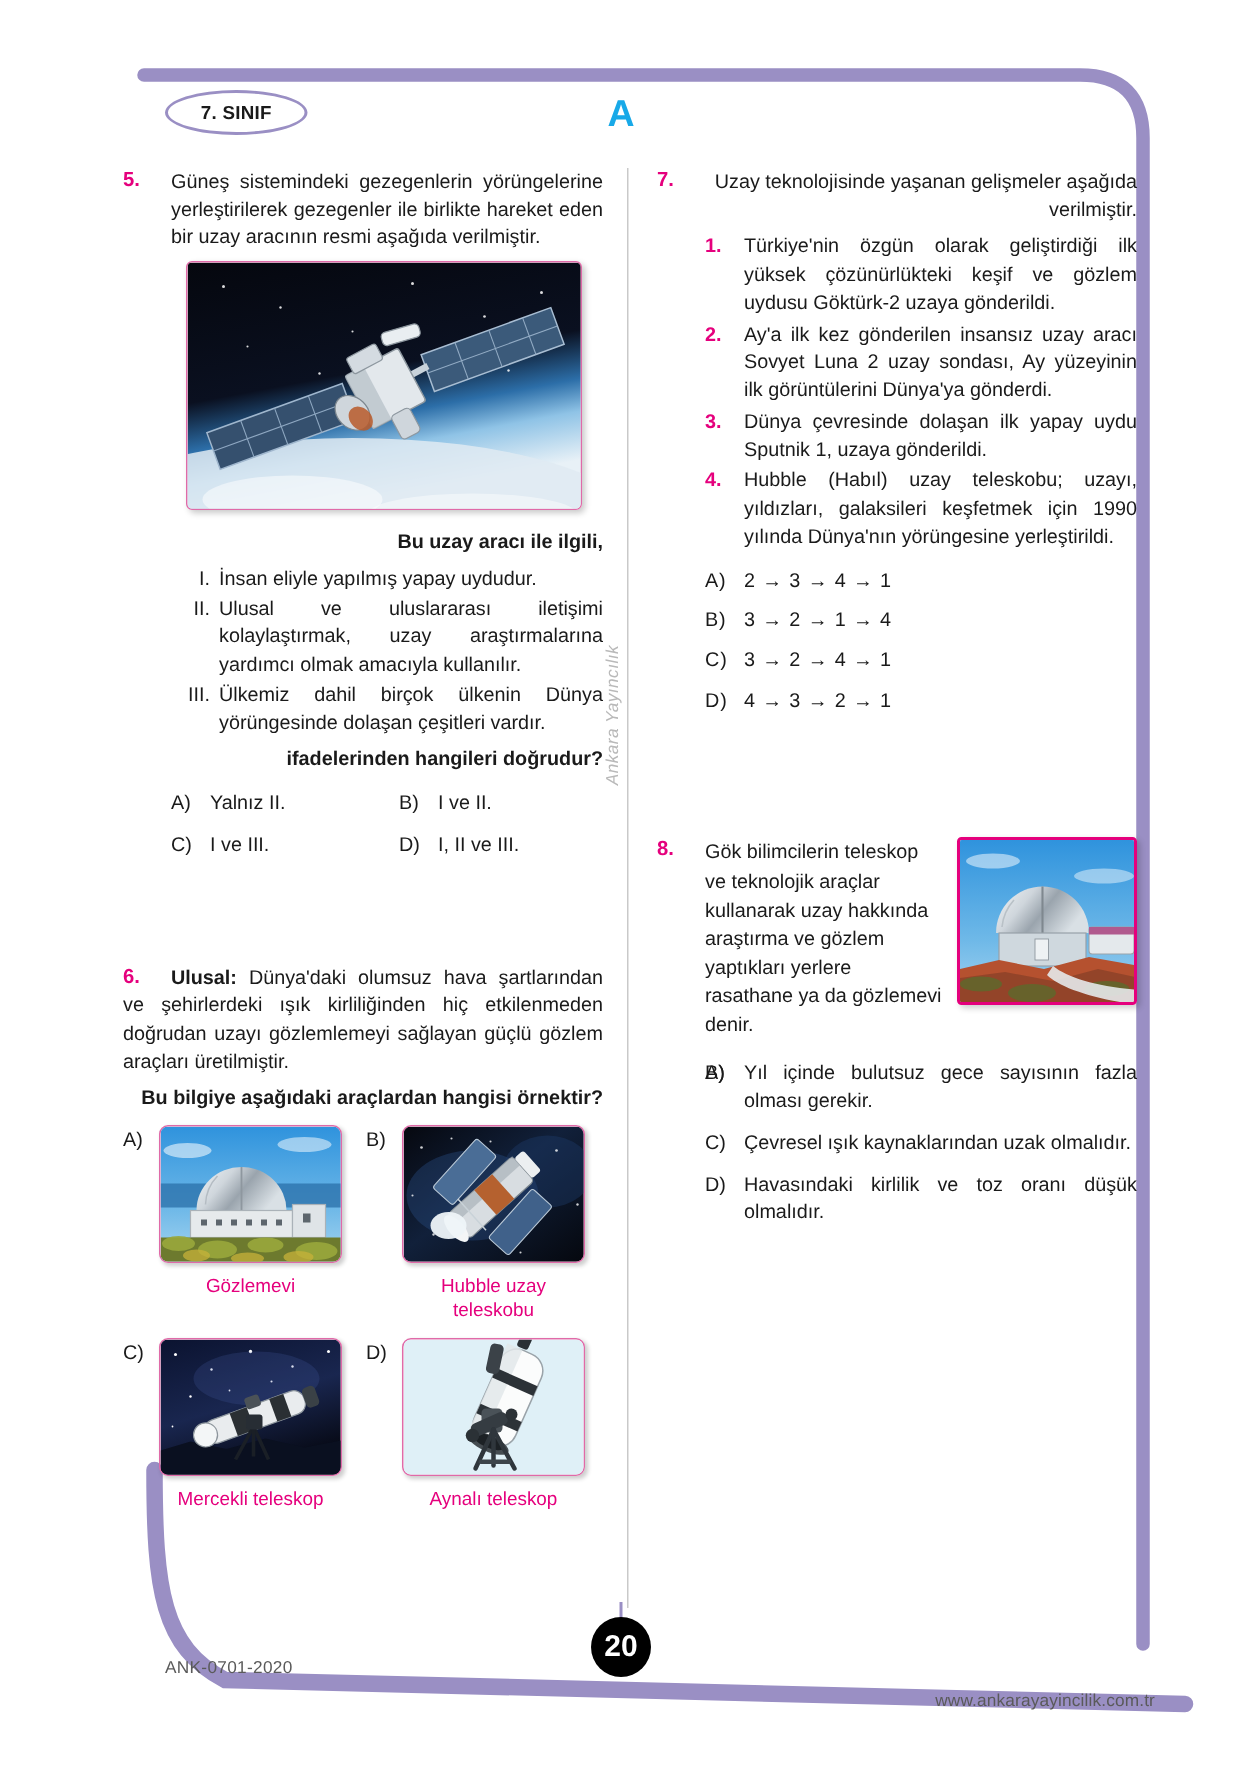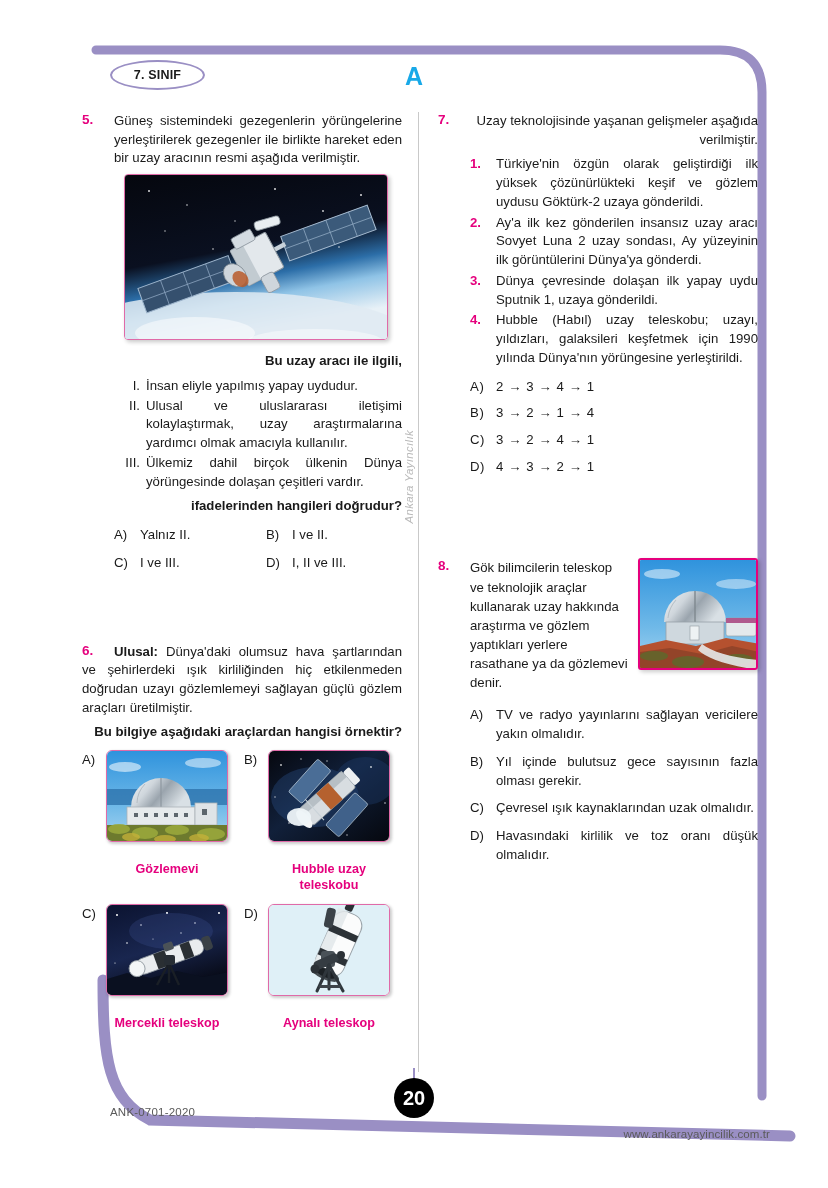--- a/index.html
+++ b/index.html
@@ -176,23 +176,22 @@
     overflow: hidden;
     position: relative;
     box-shadow: 1.5px 1.5px 3px rgba(0,0,0,.2);
   }
   .choice-cap {
     text-align: center;
     width: 122px;
     font-size: 12.6px;
     color: #e5007d;
     line-height: 1.25;
-    margin-top: 20px;
+    margin-top: 8px;
     margin-bottom: 6px;
-    font-weight: bold;
   }
 
   .q8-float {
     float: right;
     width: 120px; height: 112px;
     margin: 0 0 6px 10px;
     border: 2px solid #e5007d;
     border-radius: 3px;
     overflow: hidden;
     position: relative;
@@ -628,21 +627,20 @@
           <path d="M62 84 C72 92 92 98 120 100 L120 110 C88 106 66 98 58 90 Z" fill="#e6e9ea" opacity=".9"></path>
         </svg>
       </div>
 
       <p class="q8-text">Gök bilimcilerin teleskop ve teknolojik araçlar kullanarak uzay hakkında araştırma ve gözlem yaptıkları yerlere rasathane ya da gözlemevi denir.</p>
 
 
       <div class="opts" style="margin-top:14px;">
         <div class="opt">
           <span class="ol">A)</span>
-          <span>TV ve radyo yayınlarını sağlayan vericilere yakın olmalıdır.</span>
         </div>
         <div class="opt">
           <span class="ol">B)</span>
           <span>Yıl içinde bulutsuz gece sayısının fazla olması gerekir.</span>
         </div>
         <div class="opt">
           <span class="ol">C)</span>
           <span>Çevresel ışık kaynaklarından uzak olmalıdır.</span>
         </div>
         <div class="opt">

